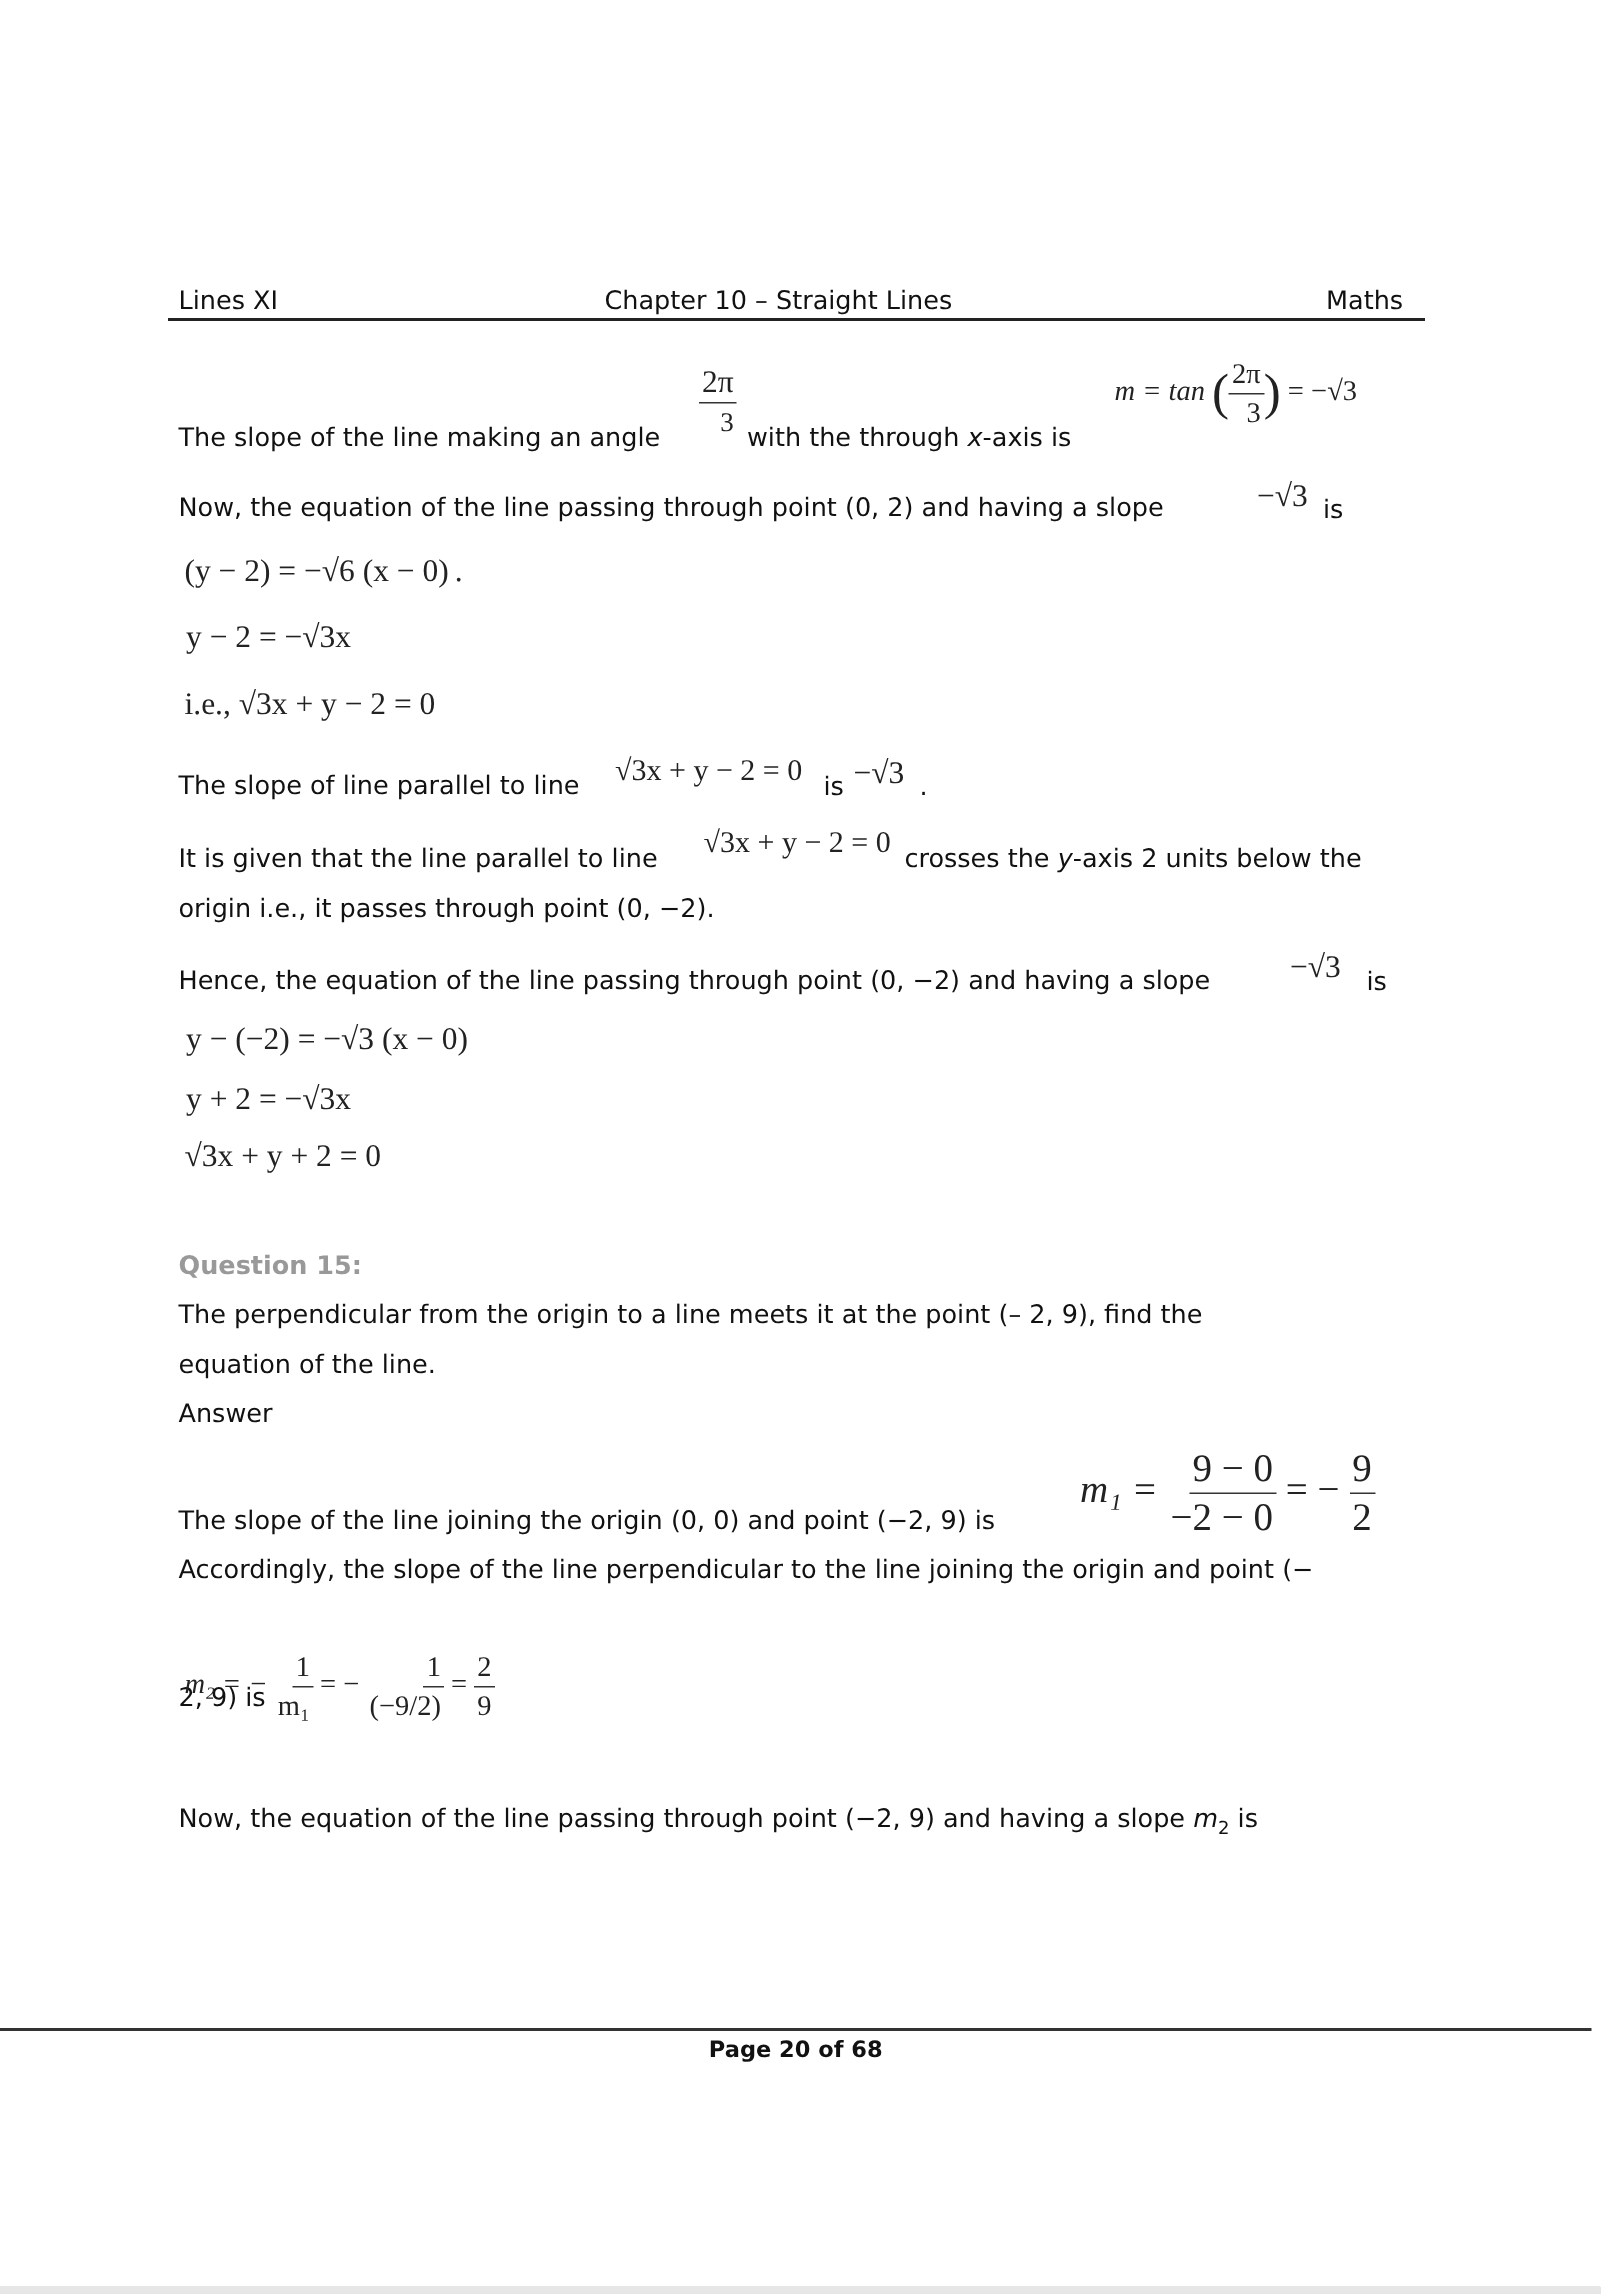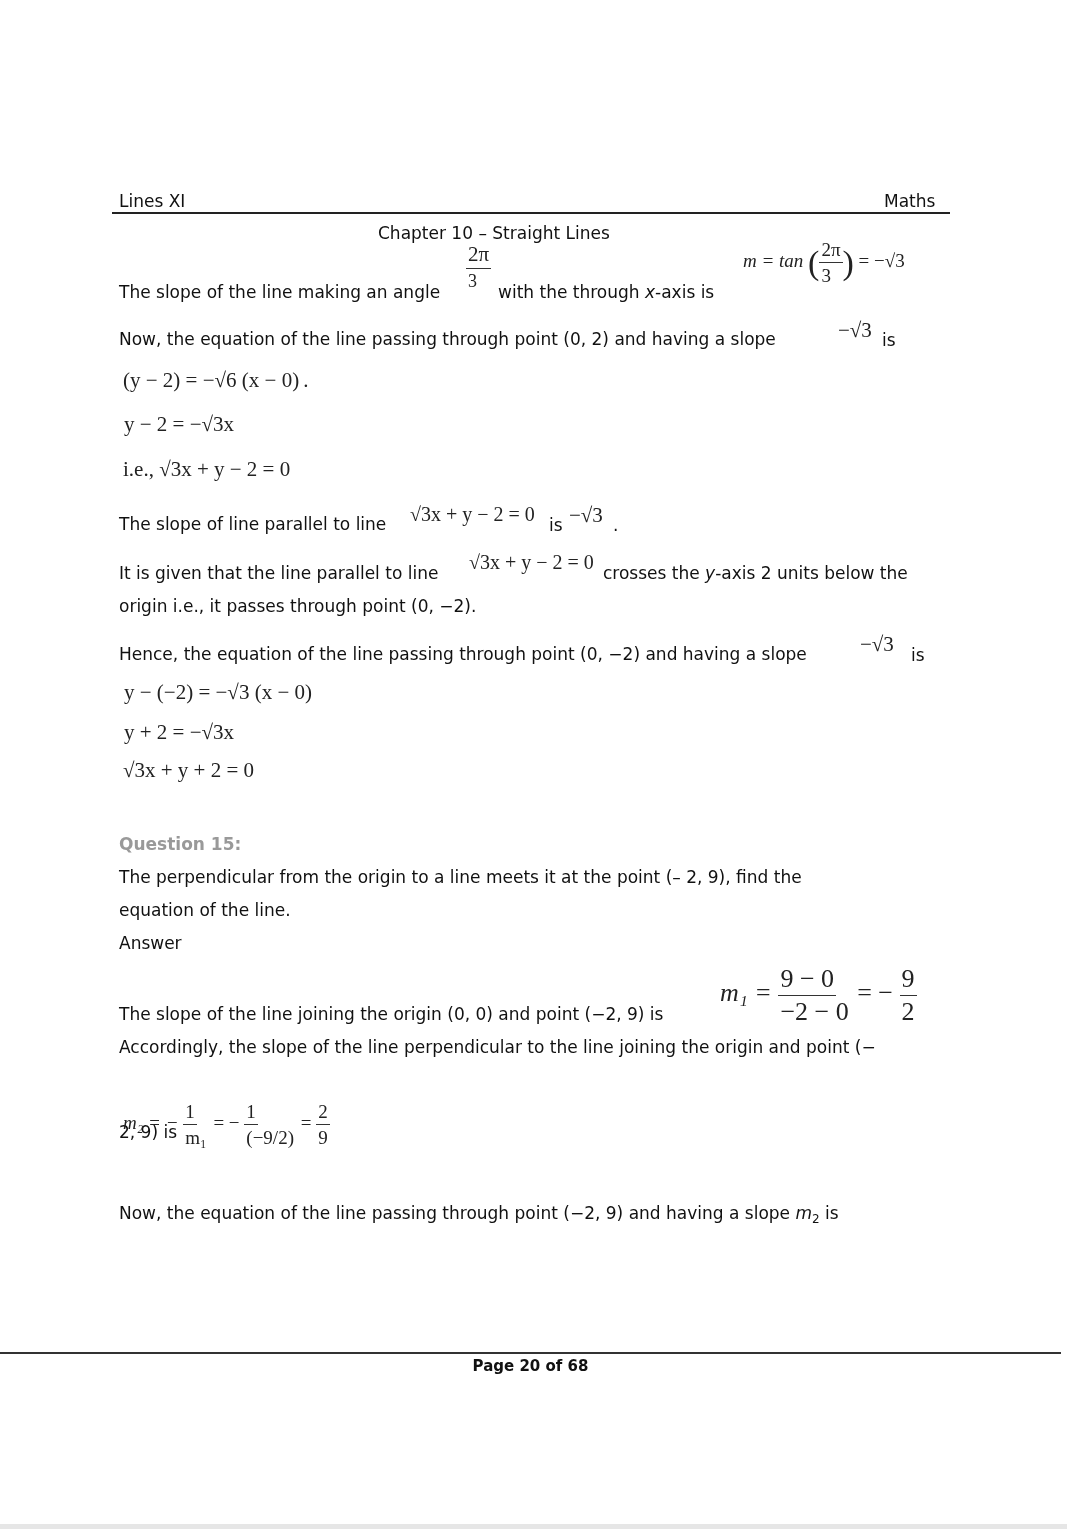--- a/index.html
+++ b/index.html
@@ -4,33 +4,33 @@
 <style>
   html, body { margin:0; padding:0; background:#fff; }
   body { width:1067px; height:1529px; position:relative; overflow:hidden;
          font-family:"DejaVu Sans", sans-serif; color:#111; font-size:17px; }
   .abs { position:absolute; }
   .hdr { top:191px; font-size:17px; white-space:nowrap; }
   .hdr-rule { position:absolute; left:112px; top:212px; width:838px; height:2px; background:#222; }
   .txt { position:absolute; left:119px; white-space:nowrap; font-size:17px; line-height:22px; }
   .m { font-family:"Liberation Serif", serif; font-size:21px; color:#222; white-space:nowrap; }
   .m i { font-style:italic; }
-  .frac { display:inline-flex; flex-direction:column; align-items:flex-start; vertical-align:middle; line-height:1; }
+  .frac { display:inline-flex; flex-direction:column; align-items:flex-end; vertical-align:middle; line-height:1; }
   .frac .n { padding:0 2px 3px; border-bottom:1px solid #333; }
   .frac .d { padding:3px 2px 0; }
   .qhead { color:#999; font-weight:bold; }
   .foot-rule { position:absolute; left:0; top:1352px; width:1061px; height:2px; background:#333; }
   .footer { position:absolute; top:1357px; left:0; width:1061px; text-align:center; font-weight:bold; font-size:15px; }
   .bottom-bar { position:absolute; left:0; top:1524px; width:1067px; height:5px; background:#e6e6e6; }
 </style>
 </head>
 <body>
 
 <div class="abs hdr" style="left:119px;">Lines XI</div>
-<div class="abs hdr" style="left:378px;margin-top:32px;">Chapter 10 – Straight Lines</div>
+<div class="abs hdr" style="left:403px;">Chapter 10 – Straight Lines</div>
 <div class="abs hdr" style="left:884px;">Maths</div>
 <div class="hdr-rule"></div>
 
 <div class="txt" style="top:281px;">
   <span>The slope of the line making an angle</span>
 </div>
 <div class="abs m" style="left:466px; top:244px;">
   <span class="frac">
       <span class="n">2π</span>
       <span class="d" style="font-size:18px">3</span>

